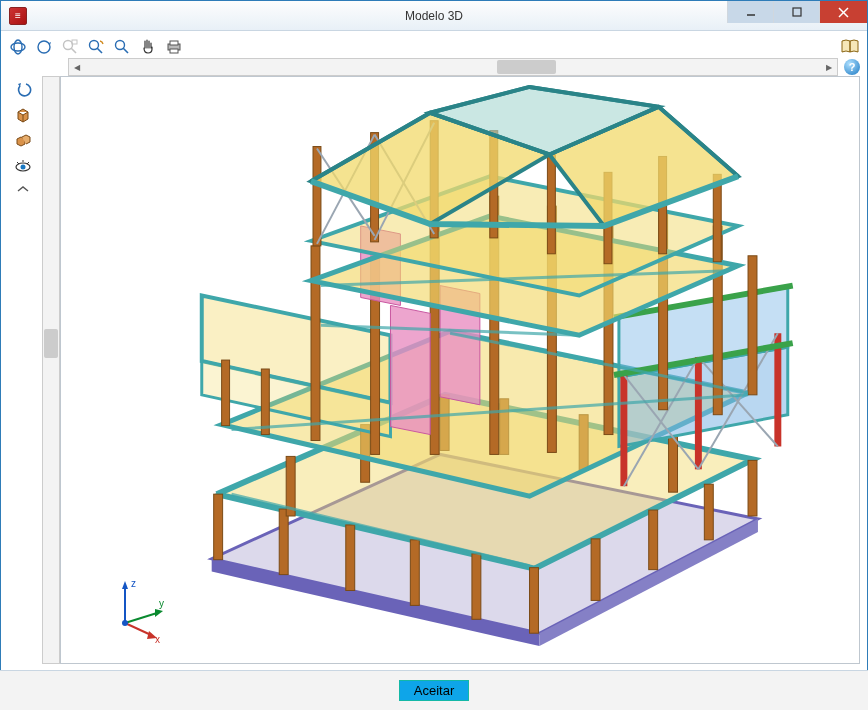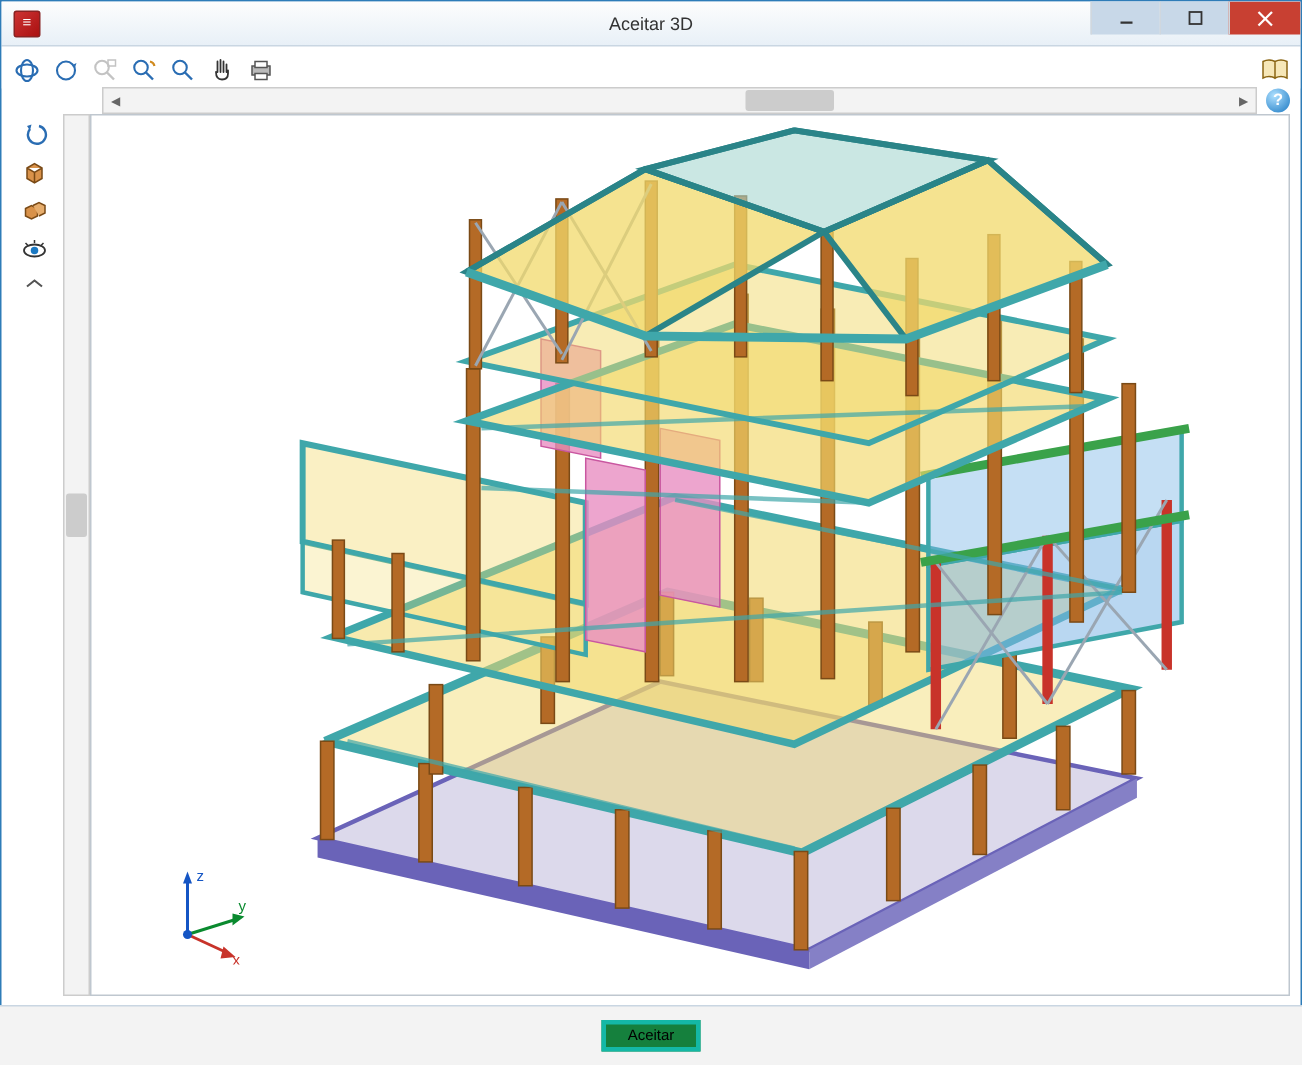--- a/index.html
+++ b/index.html
@@ -104,41 +104,41 @@
   }
 
   
   .bottombar {
     position:absolute; left:0; right:0; bottom:0; height:40px;
     border-top:1px solid #c9d6e2;
     display:flex; align-items:center; justify-content:center;
     background:#f3f3f3;
   }
   .bottombar button {
-    padding:2px 14px; font-size:10px;
-    background:#15803d; border:3px solid #14b8a6;
+    padding:2px 14px; font-size:13px;
+    background:#0ea5e9; border:1px solid #14b8a6;
   }
 
   
   .axis-gizmo {
     position:absolute; left:44px; bottom:20px;
     font-size:10px; font-family:sans-serif;
   }
 
   
   .model-svg {
     position:absolute; top:0; left:0; width:100%; height:100%;
   }
 </style>
 </head>
 <body>
 
 <div class="titlebar">
   <div class="app-icon">≡</div>
-  <div class="title">Aceitar 3D</div>
+  <div class="title">Modelo 3D</div>
   <div class="winbtns">
     <div class="winbtn min">
       <svg width="10" height="10">
           <line x1="1" y1="8" x2="9" y2="8" stroke="#333" stroke-width="1.5"></line>
         </svg>
     </div>
     <div class="winbtn max">
       <svg width="10" height="10">
           <rect x="1" y="1" width="8" height="8" fill="none" stroke="#333" stroke-width="1.2"></rect>
         </svg>

